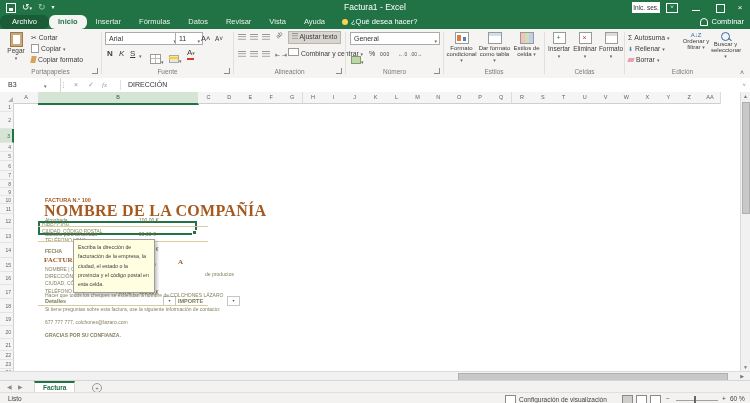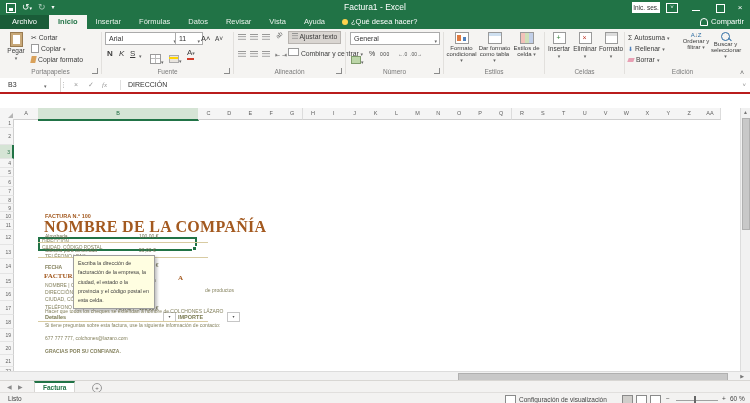--- a/index.html
+++ b/index.html
@@ -14,21 +14,21 @@
   .saveicon:after{content:"";position:absolute;left:2px;top:4px;width:4px;height:3px;background:#fff;}
   .apptitle{position:absolute;left:0;right:0;top:0;text-align:center;font-size:8.5px;line-height:15px;}
   .signin{position:absolute;left:632px;top:2px;width:28px;height:11px;background:#fff;color:#333;
           font-size:6.5px;line-height:11px;text-align:center;}
   .winbtn{position:absolute;top:0;width:20px;height:15px;text-align:center;font-size:8px;line-height:15px;color:#fff;}
   .ribopt{position:absolute;left:666px;top:3px;width:10px;height:8px;border:1px solid #fff;font-size:6px;line-height:7px;text-align:center;color:#fff;}
   .restore{position:absolute;left:716px;top:4px;width:7px;height:7px;border:1px solid #fff;}
   .minline{position:absolute;left:692px;top:10px;width:8px;height:1px;background:#fff;}
   
   .tabrow{position:absolute;left:0;top:15px;width:750px;height:14px;background:#217346;display:flex;font-size:7.5px;}
-  .tab{color:#e8f1ea;line-height:14px;padding:0 9px;white-space:nowrap;}
+  .tab{color:#e8f1ea;line-height:14px;padding:0 9px;white-space:nowrap;border-radius:6px;}
   .tab.filetab{background:#1a5c38;color:#fff;padding:0 12px;}
   .tab.active{background:#f5f4f2;color:#217346;font-weight:bold;}
   .tellme{display:flex;align-items:center;gap:3px;color:#fff;line-height:14px;padding:0 8px;white-space:nowrap;font-size:7.5px;}
   .bulb{width:6px;height:6px;border-radius:50%;background:#ffd34d;display:inline-block;}
   .share{position:absolute;right:6px;top:15px;height:14px;color:#fff;font-size:7.5px;line-height:14px;display:flex;gap:3px;align-items:center;}
   .person{width:6px;height:6px;border:1px solid #fff;border-radius:50% 50% 0 0;display:inline-block;}
   
   .ribbon{position:absolute;left:0;top:29px;width:750px;height:49px;background:#f5f4f2;border-bottom:1px solid #dcdad7;}
   .grp-label{position:absolute;bottom:2px;left:0;right:0;text-align:center;font-size:6.5px;color:#7a7a7a;}
   .divider{position:absolute;top:3px;bottom:3px;width:1px;background:#e2e0dd;}
@@ -46,21 +46,21 @@
   .gridico{display:inline-block;border:1px solid #9a9a9a;background:#fff;position:relative;}
   .collapse{position:absolute;right:6px;bottom:2px;font-size:7px;color:#666;}
   
   .fbar{position:absolute;left:0;top:78px;width:750px;height:14px;background:#fff;border-bottom:2px solid #b91c1c;font-size:7px;}
   .namebox{position:absolute;left:0;top:0;width:52px;height:14px;border-right:1px solid #d8d6d3;line-height:14px;padding-left:8px;color:#333;}
   .namecaret{position:absolute;left:44px;top:5px;}
   .fico{position:absolute;top:0;height:14px;line-height:14px;color:#9a9a9a;font-size:7px;}
   .fval{position:absolute;left:128px;top:0;line-height:14px;color:#333;}
   .fexp{position:absolute;right:4px;top:0;line-height:14px;color:#888;font-size:6px;}
   
-  .sheet{position:absolute;left:0;top:108px;width:750px;height:279px;background:#fff;overflow:hidden;}
+  .sheet{position:absolute;left:0;top:92px;width:750px;height:279px;background:#fff;overflow:hidden;}
   .colhead{position:absolute;top:0;height:11px;background:#f5f5f5;border-right:1px solid #dcdcdc;border-bottom:1px solid #cfcfcf;
            font-size:5.5px;color:#5f5f5f;text-align:center;line-height:11px;}
   .colhead.sel{background:#d5e4d5;color:#1e6b41;border-bottom:2px solid #217346;line-height:10px;}
   .rowhead{position:absolute;left:0;width:14px;background:#f5f5f5;border-right:1px solid #cfcfcf;border-bottom:1px solid #e4e4e4;
            font-size:5px;color:#5f5f5f;text-align:right;padding-right:2px;box-sizing:border-box;}
   .rowhead.sel{background:#d5e4d5;color:#1e6b41;border-right:2px solid #217346;}
   .corner{position:absolute;left:0;top:0;width:14px;height:11px;background:#f5f5f5;border-right:1px solid #cfcfcf;border-bottom:1px solid #cfcfcf;}
   .corner:after{content:"";position:absolute;right:1px;bottom:1px;border-left:5px solid transparent;border-bottom:5px solid #b5b5b5;}
   .celltext{position:absolute;font-size:5px;color:#85825e;white-space:nowrap;}
   .brown{color:#a3591f;}
@@ -122,21 +122,21 @@
         <div class="tab">Vista</div>
         <div class="tab">Ayuda</div>
       </span>
     <div class="tellme">
       <span class="bulb"></span>
       <span>¿Qué desea hacer?</span>
     </div>
   </div>
   <div class="share">
     <span class="person"></span>
-    <span>Compartir</span>
+    <span>Combinar</span>
   </div>
 
   <div class="ribbon">
 
     <div class="abs" style="left:0;top:0;width:101px;height:48px;">
       <div class="rbtn-big" style="left:4px;top:3px;width:24px;">
         <span class="sq" style="width:11px;height:13px;background:#c8a878;border:1px solid #9a7b50;position:relative;"><span style="position:absolute;left:2px;top:2px;width:7px;height:9px;background:#fff;"></span></span><br>
         <span>Pegar</span><br><span class="caret">▾</span>
       </div>
       <div class="rbtn-small" style="left:31px;top:4px;">

